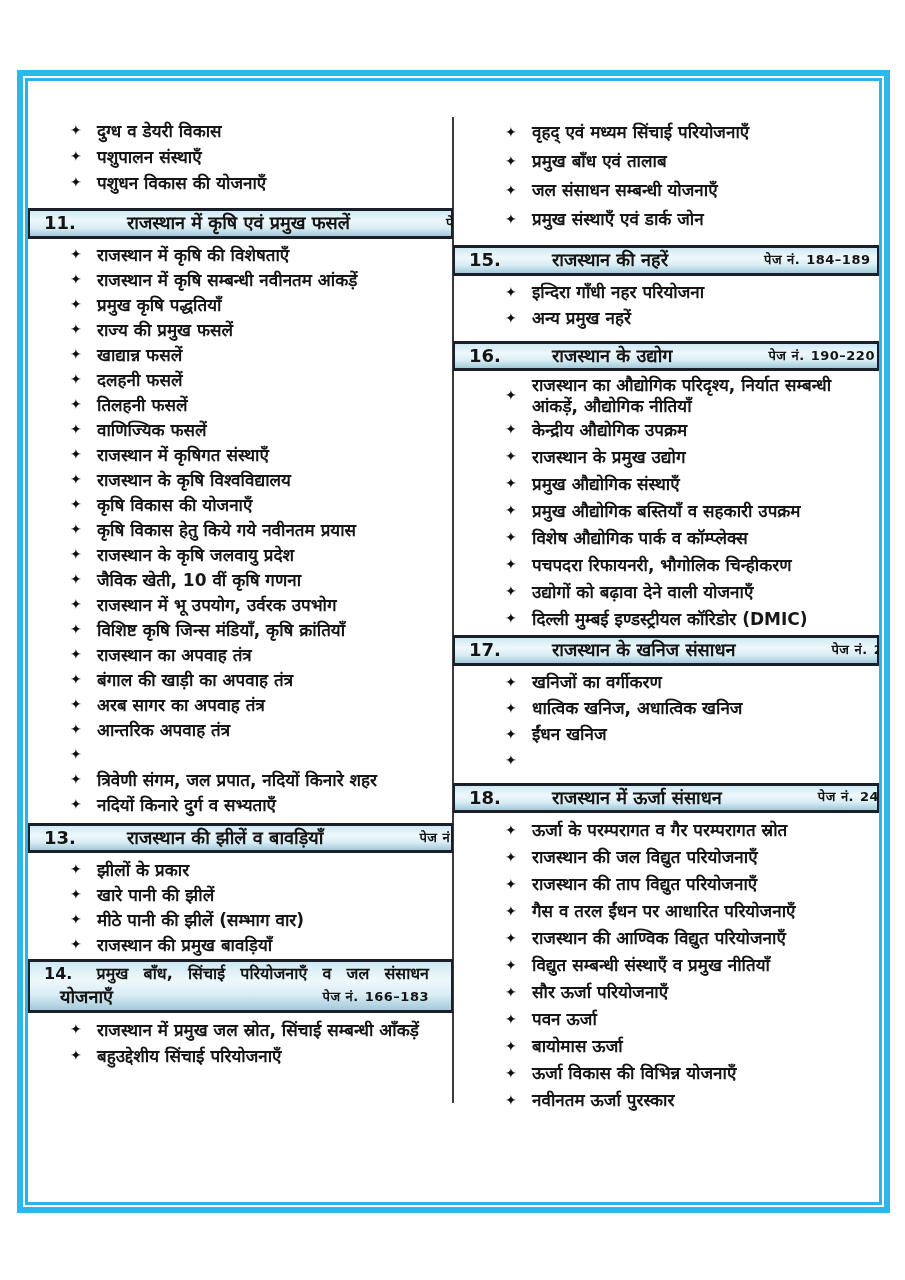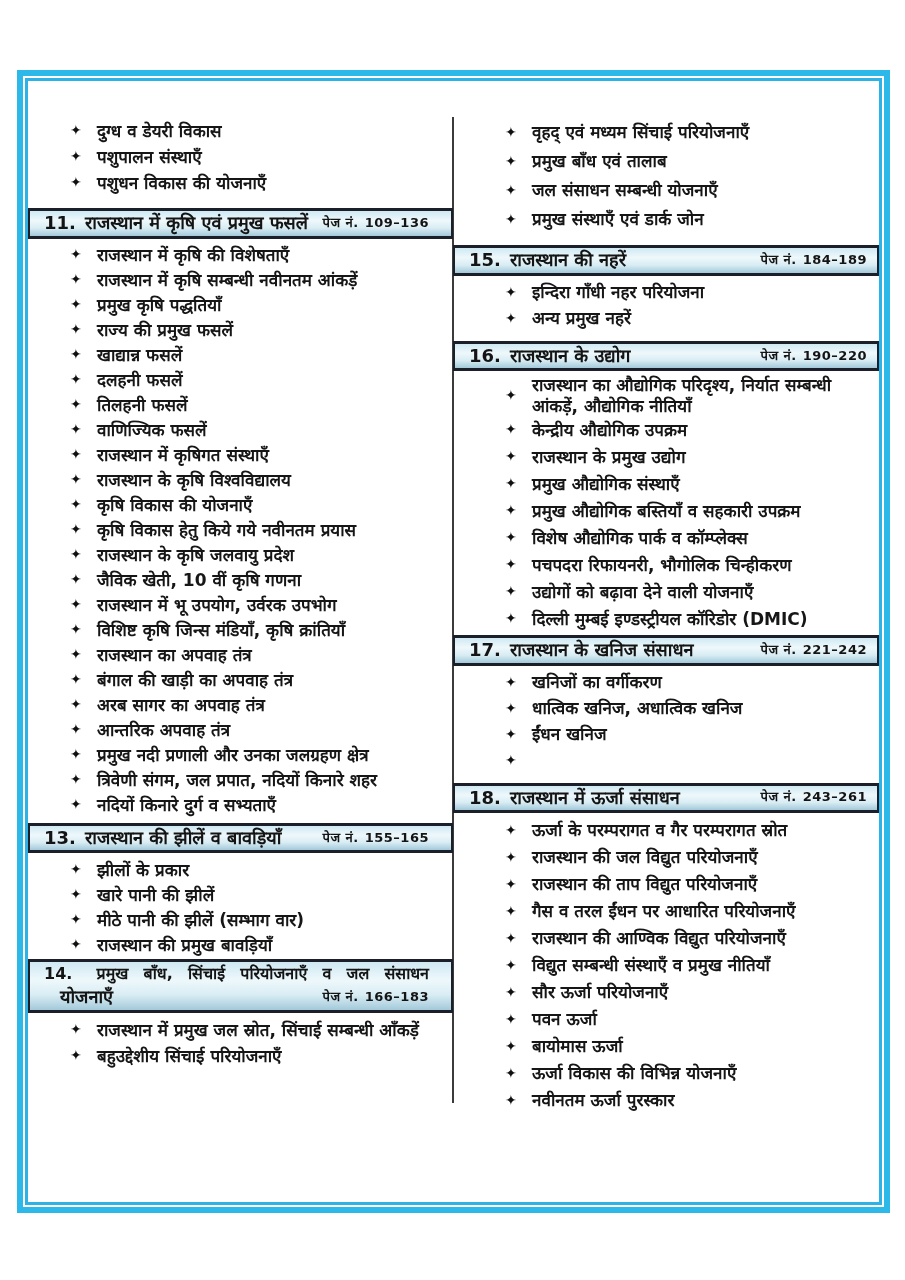--- a/index.html
+++ b/index.html
@@ -29,21 +29,21 @@
   .col-right{left:425px;width:426px;}
 
   .section-header{
     display:flex;align-items:center;
     background:linear-gradient(180deg,#cfe9f3 0%,#eef8fb 38%,#d9edf4 68%,#a3c9da 100%);
     border:2px solid #1b1f2a;border-top-width:3px;border-bottom-width:3px;
     box-sizing:border-box;
     padding:2px 22px 2px 14px;
     min-height:28px;
     font-size:18px;font-weight:700;line-height:1.15;
-    margin-bottom:4px;white-space:nowrap;
+    margin-bottom:4px;white-space:nowrap;gap:42px;
   }
   .col-right .section-header{padding-right:10px;text-align:center;}
   .sec-num{margin-right:9px;flex-shrink:0;}
   .sec-spacer{flex:1;min-width:12px;}
   .sec-pages{white-space:nowrap;font-size:13px;letter-spacing:0.5px;}
   .sec-pages .pg-label{margin-right:6px;}
 
   .section-header.two-line{display:block;padding-top:3px;padding-bottom:3px;}
   .two-line .h-line1{text-align:justify;text-align-last:justify;font-size:16px;}
   .two-line .h-line2{display:flex;align-items:center;margin-top:3px;}
@@ -172,21 +172,20 @@
           <div class="toc-item">
             <span class="bullet">✦</span>
             <span class="item-text">अरब सागर का अपवाह तंत्र</span>
           </div>
           <div class="toc-item">
             <span class="bullet">✦</span>
             <span class="item-text">आन्तरिक अपवाह तंत्र</span>
           </div>
           <div class="toc-item">
             <span class="bullet">✦</span>
-            <span class="item-text">प्रमुख नदी प्रणाली और उनका जलग्रहण क्षेत्र</span>
           </div>
           <div class="toc-item">
             <span class="bullet">✦</span>
             <span class="item-text">त्रिवेणी संगम, जल प्रपात, नदियों किनारे शहर</span>
           </div>
           <div class="toc-item">
             <span class="bullet">✦</span>
             <span class="item-text">नदियों किनारे दुर्ग व सभ्यताएँ</span>
           </div>
         </div>

